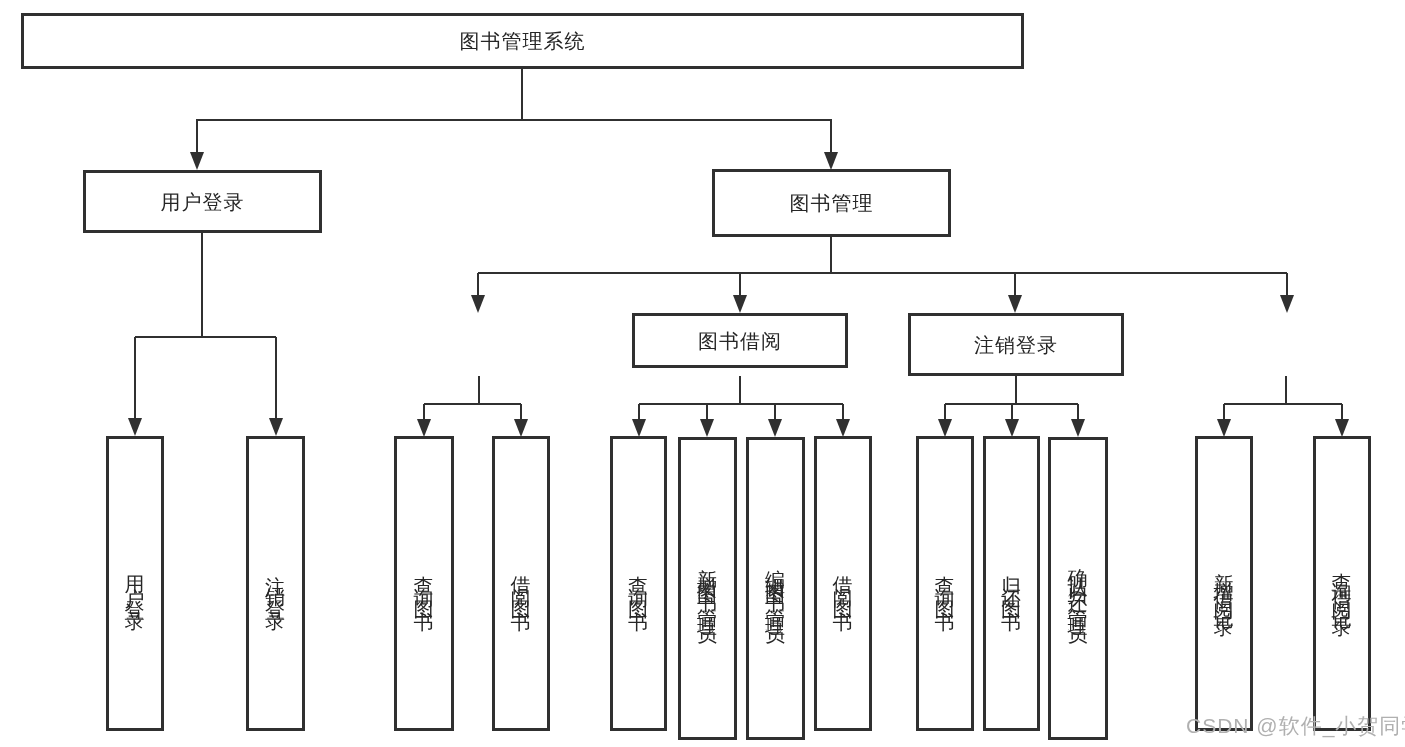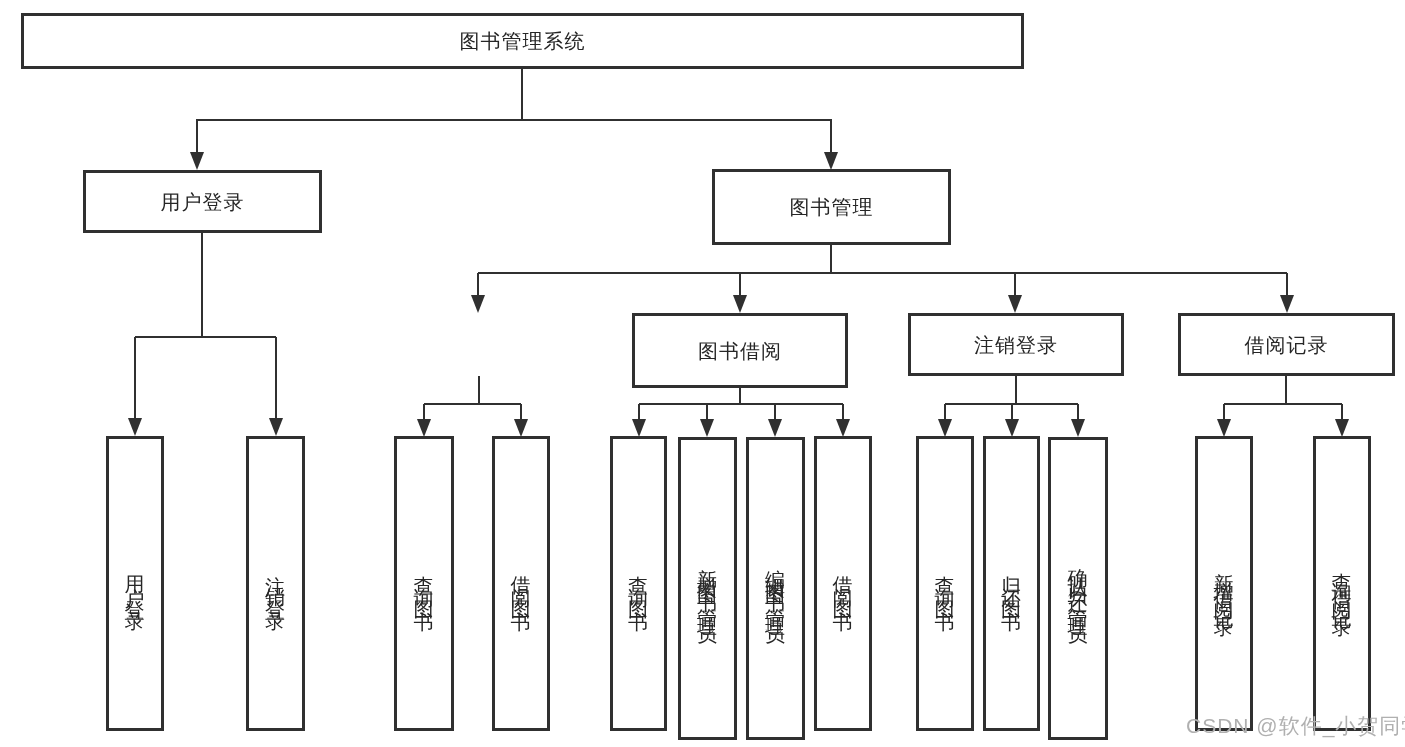--- a/index.html
+++ b/index.html
@@ -42,32 +42,29 @@
 
 <div class="stage">
 
   <div class="node h" style="left:21px;top:13px;width:1003px;height:56px">
     <span class="lbl">图书管理系统</span>
   </div>
 
   <div class="node h" style="left:83px;top:170px;width:239px;height:63px">
     <span class="lbl">用户登录</span>
   </div>
-  <div class="node h" style="left:712px;top:169px;width:239px;height:76px">
+  <div class="node h" style="left:712px;top:169px;width:239px;height:68px">
     <span class="lbl">图书管理</span>
   </div>
 
-  <div class="node h" style="left:632px;top:313px;width:216px;height:75px">
+  <div class="node h" style="left:632px;top:313px;width:216px;height:55px">
     <span class="lbl">图书借阅</span>
   </div>
   <div class="node h" style="left:908px;top:313px;width:216px;height:63px">
     <span class="lbl">注销登录</span>
-  </div>
-  <div class="node h" style="left:1178px;top:313px;width:217px;height:63px">
-    <span class="lbl">借阅记录</span>
   </div>
 
   <div class="node v" style="left:106px;top:436px;width:58px;height:295px">
     <span class="lbl">用户登录</span>
   </div>
   <div class="node v" style="left:246px;top:436px;width:59px;height:295px">
     <span class="lbl">注销登录</span>
   </div>
 
   <div class="node v" style="left:394px;top:436px;width:60px;height:295px">

